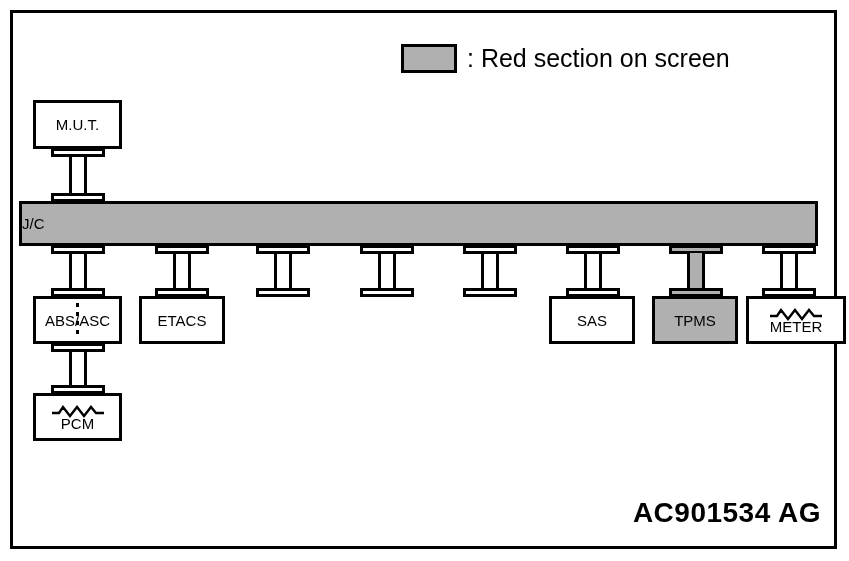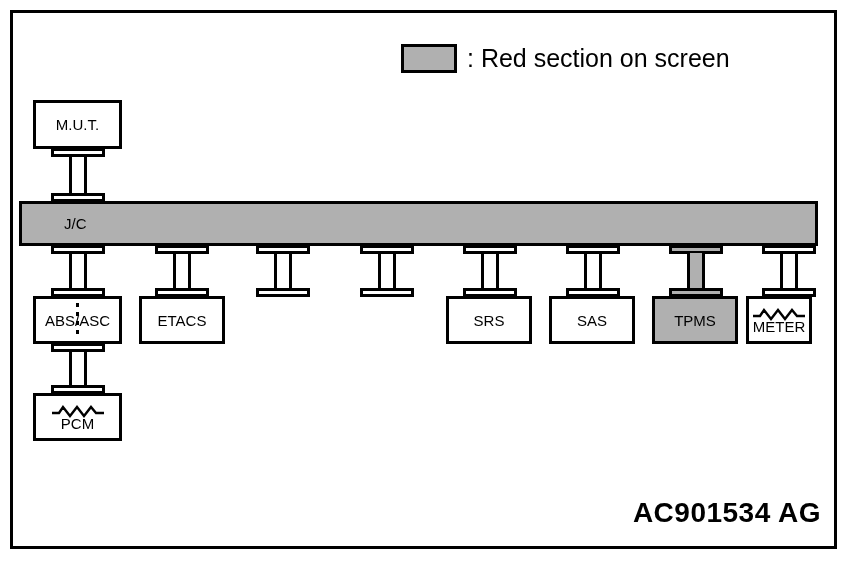--- a/index.html
+++ b/index.html
@@ -100,21 +100,20 @@
     top: 201px;
     width: 799px;
     height: 45px;
     background: #b0b0b0;
     border: 3px solid #000000;
     box-sizing: border-box;
     display: flex;
     align-items: center;
   }
   #jc-label {
-    margin-left: 42px;
     font-size: 15px;
     color: #000000;
     line-height: 1;
   }
 
   
   .connector {
     position: absolute;
     width: 54px;
   }
@@ -251,33 +250,30 @@
     <div class="divider"></div>
     <span class="node-label">ABS/ASC</span>
   </div>
 
   <div class="node" style="left:139px; top:296px; width:86px; height:48px;">
     <span class="node-label">ETACS</span>
   </div>
 
 
 
-  <div class="node" style="left:446px; top:296px; width:86px; height:48px;">
-    <span class="node-label">SRS</span>
-  </div>
 
   <div class="node" style="left:549px; top:296px; width:86px; height:48px;">
     <span class="node-label">SAS</span>
   </div>
 
   <div class="node filled" style="left:652px; top:296px; width:86px; height:48px;">
     <span class="node-label">TPMS</span>
   </div>
 
-  <div class="node has-symbol" style="left:746px; top:296px; width:66px; height:48px;">
+  <div class="node has-symbol" style="left:746px; top:296px; width:100px; height:48px;">
     <svg class="zigzag" viewBox="0 0 54 14" preserveAspectRatio="none">
       <polyline points="1,9 8,9 12,3 19,12 26,3 33,12 40,3 45,9 53,9" fill="none" stroke="#000000" stroke-width="2.4" stroke-linejoin="miter" stroke-linecap="butt"></polyline>
     </svg>
     <span class="node-label">METER</span>
   </div>
 
   <div class="connector" style="left:51px; top:343px; height:51px;">
     <div class="cap top"></div>
     <div class="leg left"></div>
     <div class="leg right"></div>

